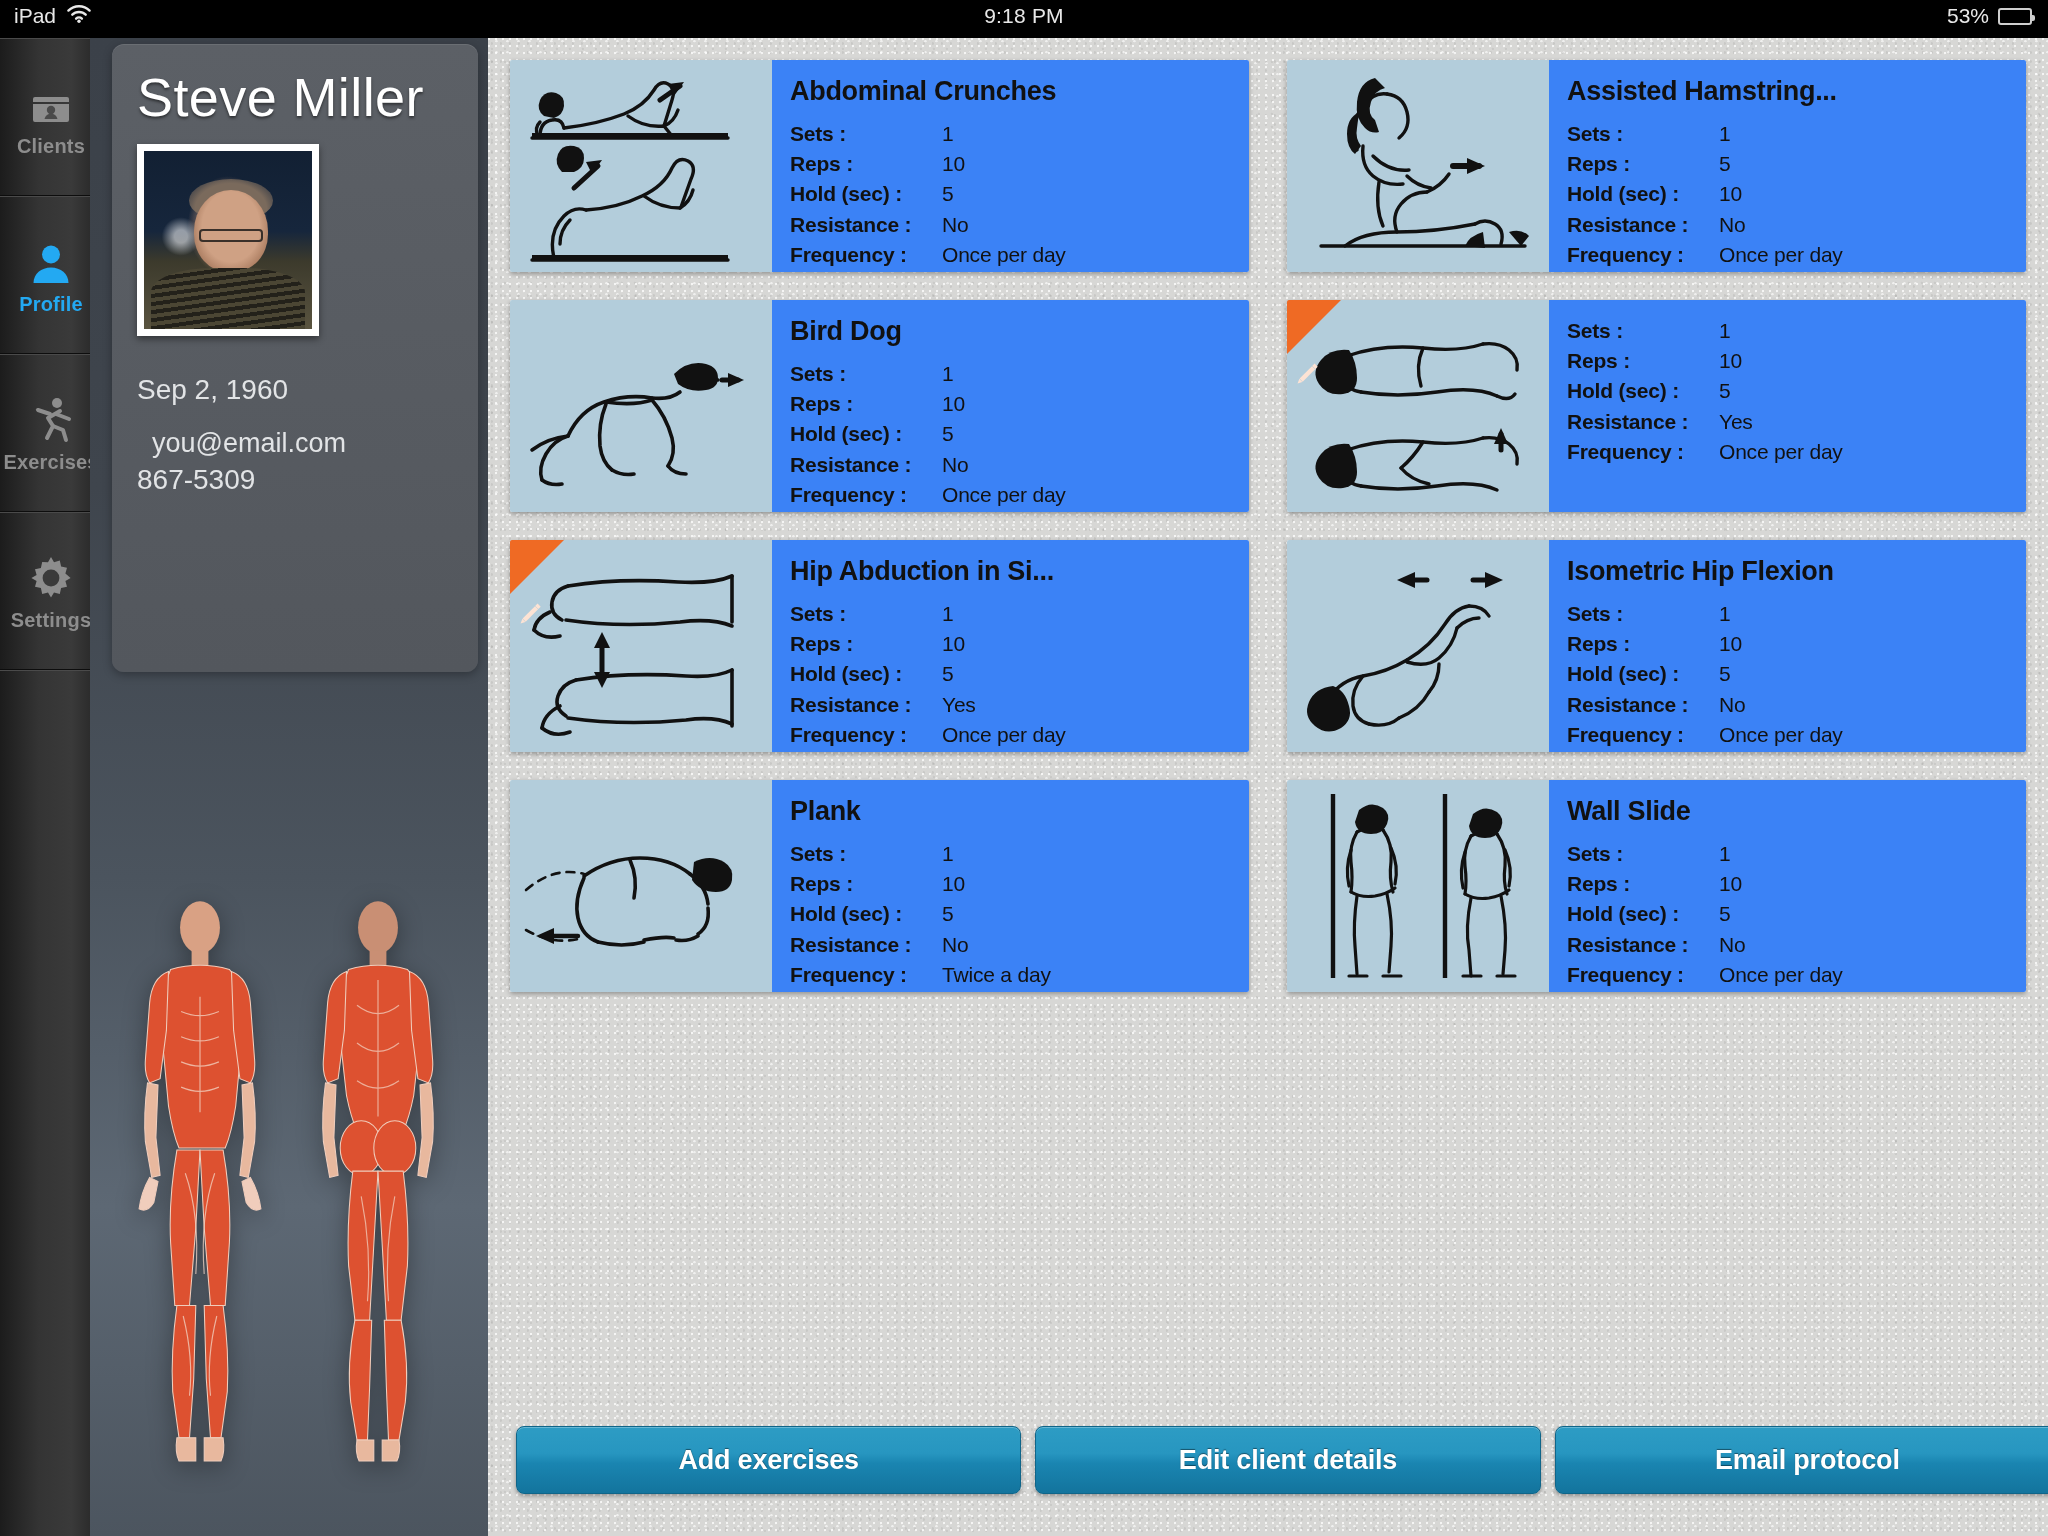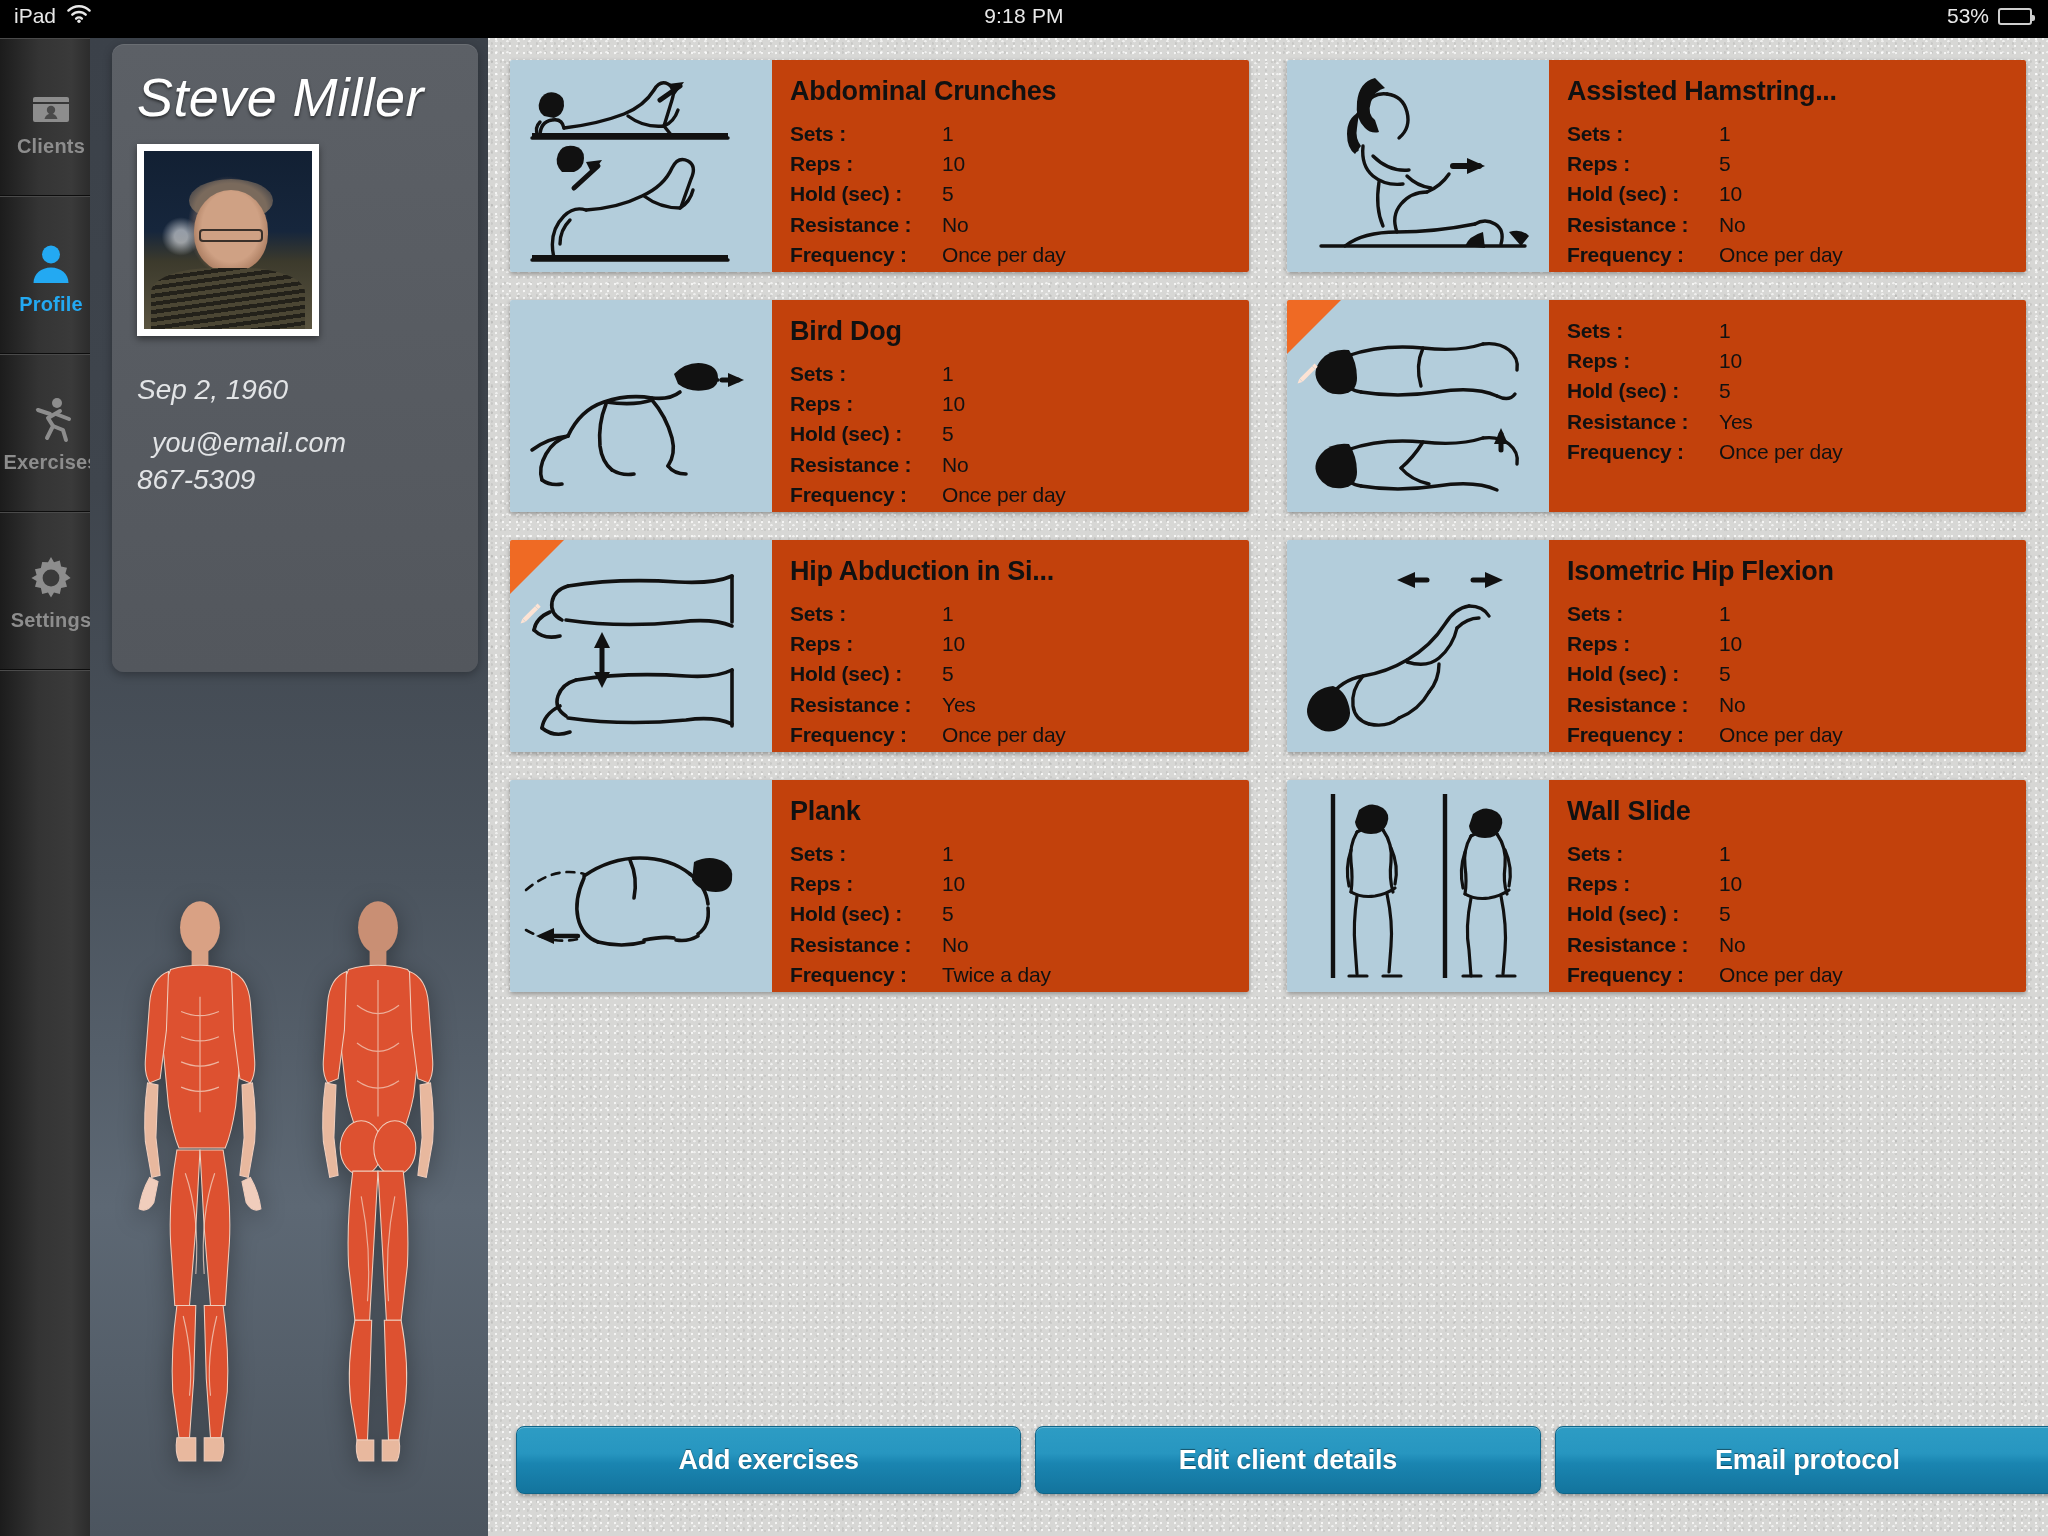--- a/index.html
+++ b/index.html
@@ -42,21 +42,20 @@
   
   .profile-col {
     position:absolute; left:90px; top:38px; width: 398px; height: 1498px;
     background: linear-gradient(to bottom, #3b4149 0%, #3f454d 30%, #4b545e 56%, #5d6874 78%, #4c555f 100%);
   }
   .profile-card {
     position:absolute; left:22px; top:6px; width: 366px; height: 628px;
     background: linear-gradient(to bottom, #5c6066 0%, #585c62 45%, #53575d 100%);
     border-radius: 12px;
     box-shadow: 0 1px 0 rgba(255,255,255,.09) inset, 0 3px 10px rgba(0,0,0,.3);
-    font-style: italic;
   }
   .client-name {
     position:absolute; left:25px; top:22px; font-size: 54px; color:#fff; font-weight: normal;
     letter-spacing: .4px; text-shadow: 0 2px 3px rgba(0,0,0,.5);
     white-space: nowrap;
   }
   .photo-frame {
     position:absolute; left:25px; top:100px; width: 182px; height: 192px;
     background:#fff; padding: 7px; box-shadow: 0 3px 7px rgba(0,0,0,.45);
   }
@@ -103,21 +102,21 @@
      display:grid; grid-template-columns: 1fr 1fr; column-gap: 38px; row-gap: 28px; }
   .card {
     height: 212px; display:flex; background:#fff; border-radius: 2px;
     box-shadow: 0 2px 5px rgba(0,0,0,.32); overflow:hidden; position:relative;
   }
   .card-img { width: 262px; flex: none; background:#b3cddb; position:relative; overflow:hidden; }
   .card-img svg { position:absolute; inset:0; width:100%; height:100%; }
   .badge { position:absolute; left:0; top:0; width:0; height:0;
      border-top: 54px solid #ef6a24; border-right: 54px solid transparent; z-index:3; }
   .badge-pencil { position:absolute; left: 7px; top: 7px; z-index:4; width: 26px; height:26px; }
-  .card-body { flex:1; padding: 16px 14px 0 18px; position:relative; background:#c2410c; }
+  .card-body { flex:1; padding: 16px 14px 0 18px; position:relative; background:#3b82f6; }
   .card-title { font-size: 27px; font-weight: bold; color:#111; white-space: nowrap; overflow:hidden;
      letter-spacing:-.3px; margin-bottom: 12px; }
   .rows { font-size: 21px; color:#111; }
   .row { display:flex; line-height: 1.44; }
   .row .lab { width: 152px; flex: none; font-weight: bold; text-align: left; letter-spacing:-.2px; }
   .row .val { letter-spacing:-.2px; }
 
   
   .btnbar { position:absolute; left: 28px; bottom: 42px; width: 1544px; display:flex; gap: 14px; }
   .btn {

